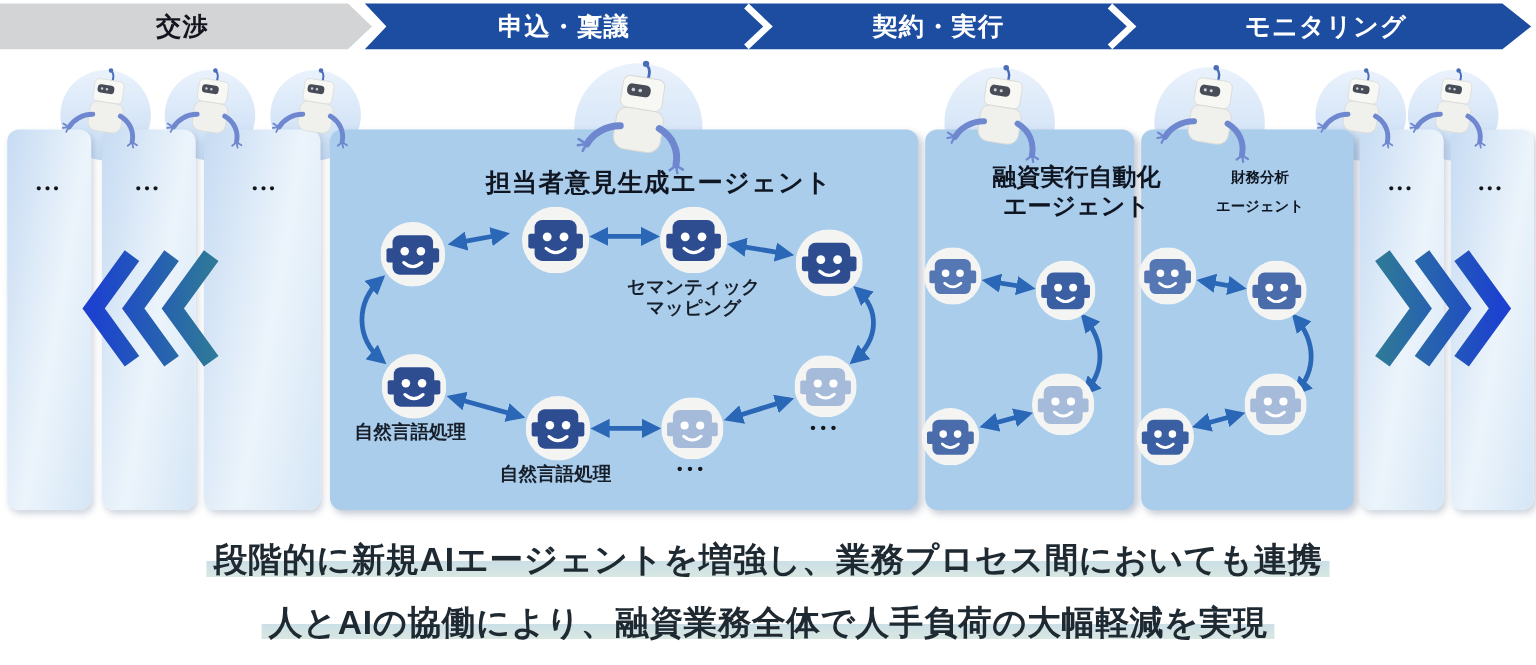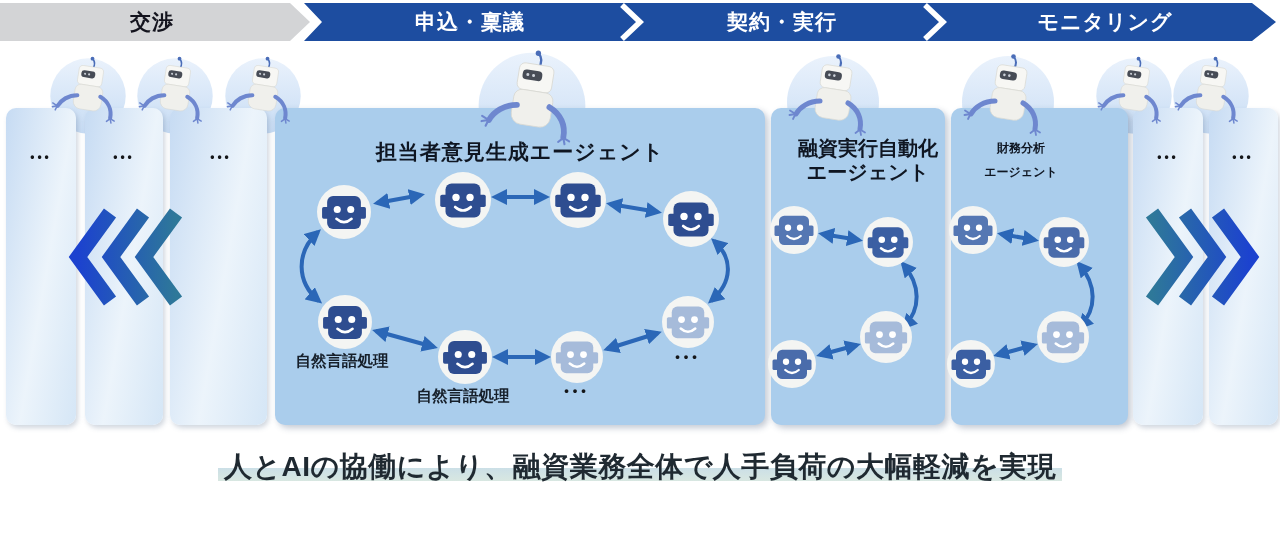--- a/index.html
+++ b/index.html
@@ -9,21 +9,21 @@
   
   .topbar{position:absolute;left:0;top:0;z-index:1;}
   .bar-label{font-size:21px;font-weight:bold;fill:#ffffff;letter-spacing:1px;}
   .bar-label.inactive{fill:#14141e;}
   
   .panel{position:absolute;top:108px;height:317px;border-radius:10px;z-index:1;}
   .panel.lightgrad{background:linear-gradient(100deg,#c6dbf3 0%,#ecf4fb 55%,#d5e6f6 100%);
                    box-shadow:2px 3px 5px rgba(90,110,140,.28);}
   .panel.solid{background:#aacdec;box-shadow:3px 3px 6px rgba(70,90,120,.32);}
   .panel-title{position:absolute;z-index:3;font-weight:bold;color:#0f1622;text-align:center;
-               white-space:pre-line;}
+               white-space:pre-line;padding-left:29px;}
   .title-main{left:275px;width:490px;top:138px;font-size:21px;letter-spacing:1px;}
   .title-loan{left:771px;width:194px;top:136px;font-size:20px;line-height:24px;}
   .title-fin{left:951px;width:140px;top:136px;font-size:12px;line-height:24px;}
   
   .agent{position:absolute;z-index:3;}
   .agent svg{width:100%;height:100%;}
   .dark{color:#2e4d90}.dark2{color:#3b5fa3}.medium{color:#5577b3}.medium2{color:#4a6cab}.light{color:#a6bbda}
   .agent-label{position:absolute;z-index:3;font-weight:bold;font-size:15.5px;line-height:17.5px;
                color:#161f2a;text-align:center;white-space:pre-line;transform:translateX(-50%);width:180px;}
   .dots{position:absolute;z-index:3;font-weight:bold;color:#141619;letter-spacing:4px;
@@ -306,22 +306,25 @@
       <svg viewBox="0 0 64 64">
         <use href="#sym-face"></use>
       </svg>
     </div>
   <div class="agent dark2" style="left:947px;top:340px;width:48px;height:48px">
       <svg viewBox="0 0 64 64">
         <use href="#sym-face"></use>
       </svg>
     </div>
 
+  <div class="agent-label" style="left:578px;top:231px">セマンティック
+マッピング</div>
   <div class="agent-label" style="left:342px;top:352px">自然言語処理</div>
   <div class="agent-label" style="left:463px;top:387px">自然言語処理</div>
   <div class="dots" style="left:577px;top:383px">•••</div>
   <div class="dots" style="left:688px;top:349px">•••</div>
 
   <div class="caption">
+    <div><span class="hl">段階的に新規AIエージェントを増強し、業務プロセス間においても連携</span></div>
     <div><span class="hl">人とAIの協働により、融資業務全体で人手負荷の大幅軽減を実現</span></div>
   </div>
 
 </div>
 
 </body></html>

